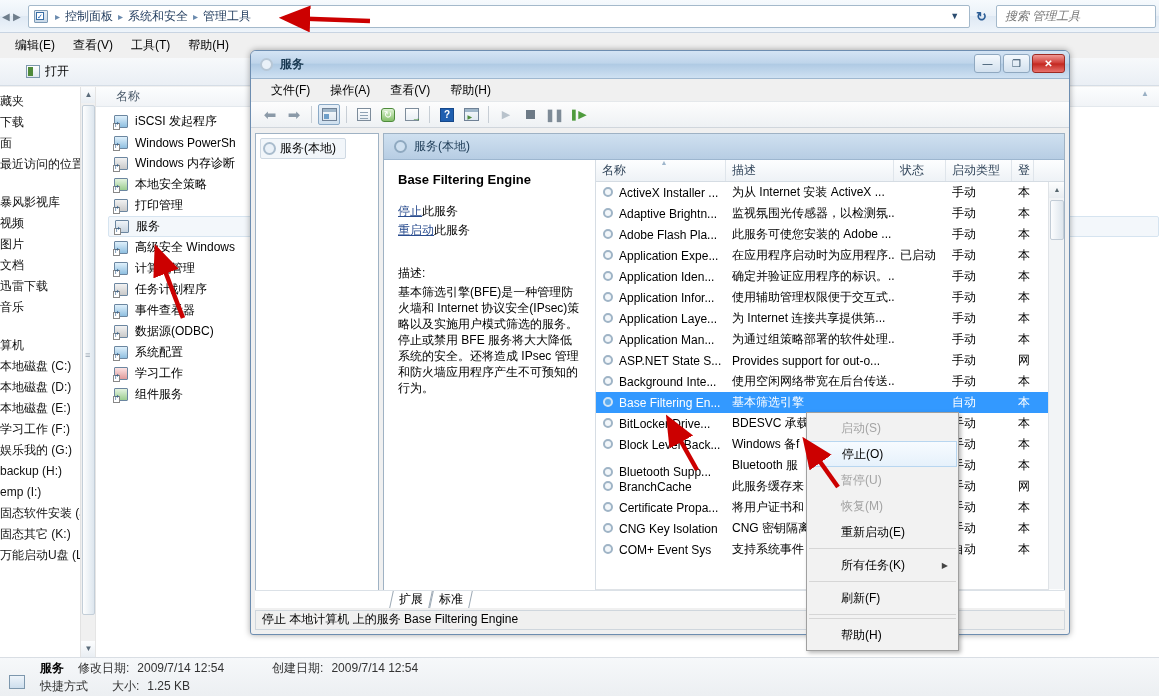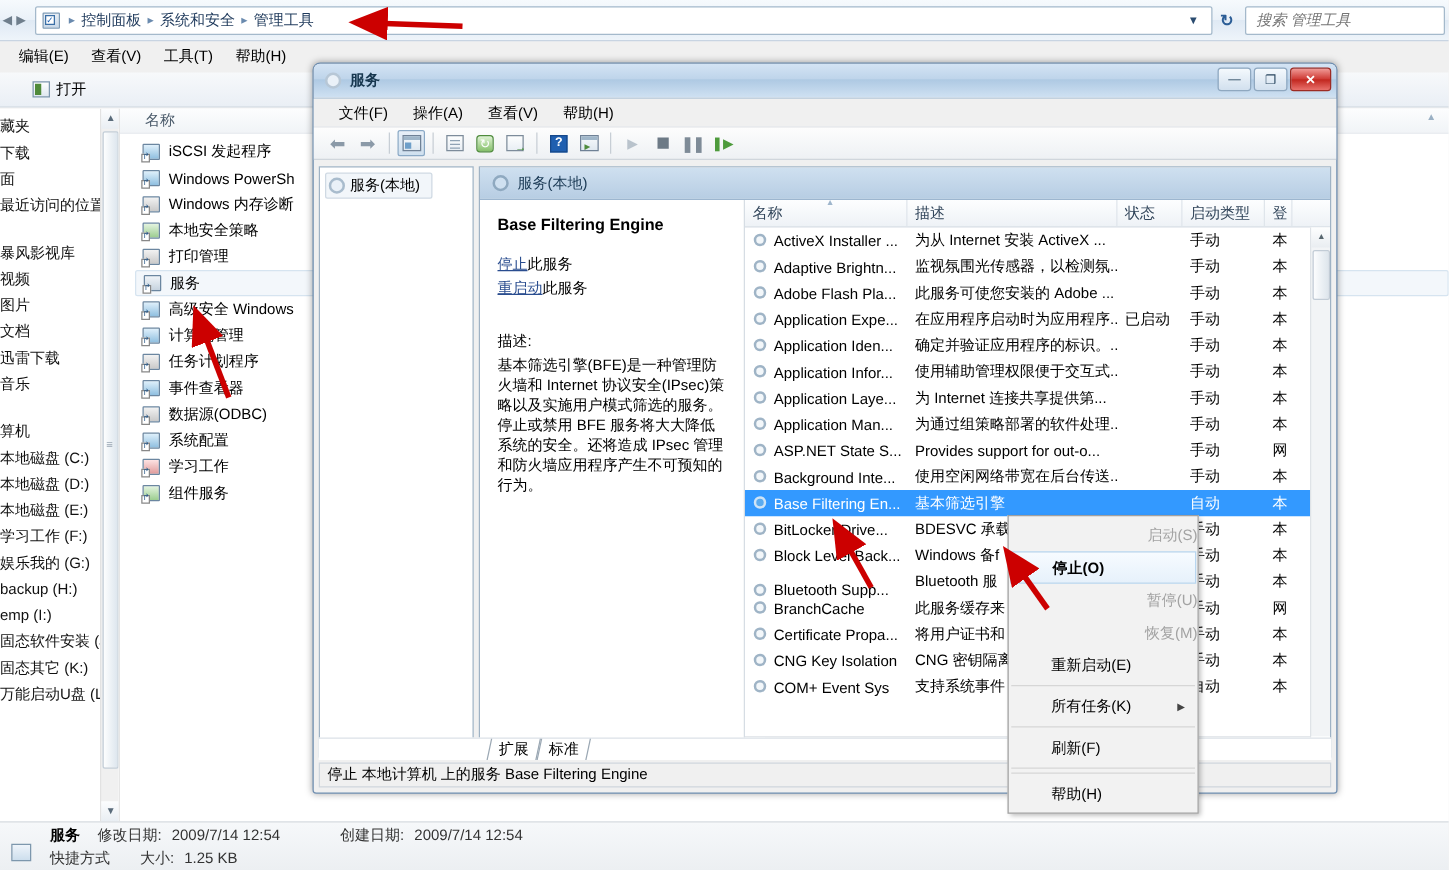--- a/index.html
+++ b/index.html
@@ -387,27 +387,26 @@
     position:absolute; left:806px; top:412px; width:153px;
     background:#f2f2f2; border:1px solid #a0a0a0;
     box-shadow: 2px 2px 4px rgba(0,0,0,.28);
     padding: 2px 0;
     z-index: 50;
   }
   .ctxitem {
     height:26px; display:flex; align-items:center; font-size:12px;
     padding-left:34px; color:#000; position:relative;
   }
-  .ctxitem.disabled { color:#a3a3a3;justify-content:flex-end; }
+  .ctxitem.disabled { color:#a3a3a3; }
   .ctxitem.bold { font-weight:bold; }
   .ctxitem.hl {
     background: linear-gradient(to bottom,#f7fbff,#e6f1fb);
     border:1px solid #b8d6f0; margin:0 1px; height:26px;
     padding-left:33px;
-    font-weight:bold;
   }
   .ctxsep { height:1px; background:#d6d6d6; margin:3px 2px; }
   .ctxarrow { position:absolute; right:10px; font-size:8px; color:#444; }
 
   
   .arrowlayer { position:absolute; left:0; top:0; width:1159px; height:696px; pointer-events:none; z-index: 99; }
 </style>
 </head>
 <body>
 

